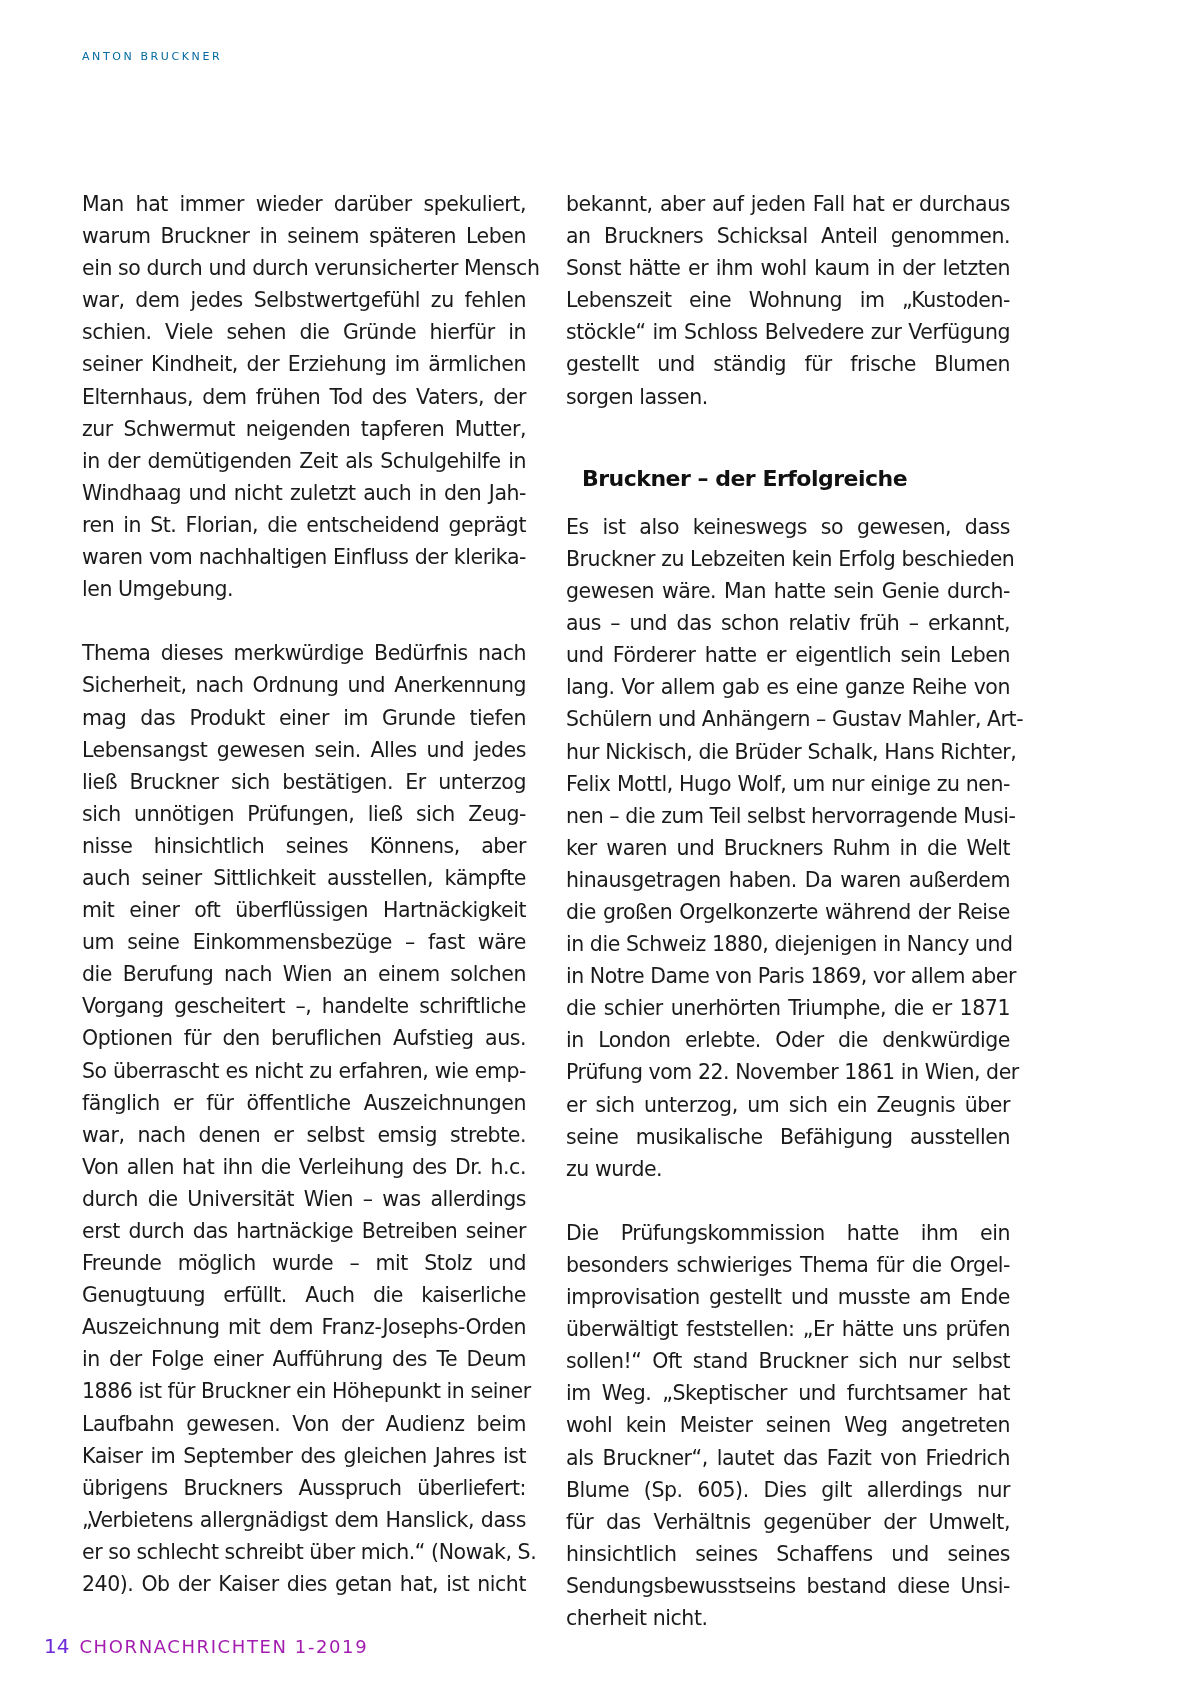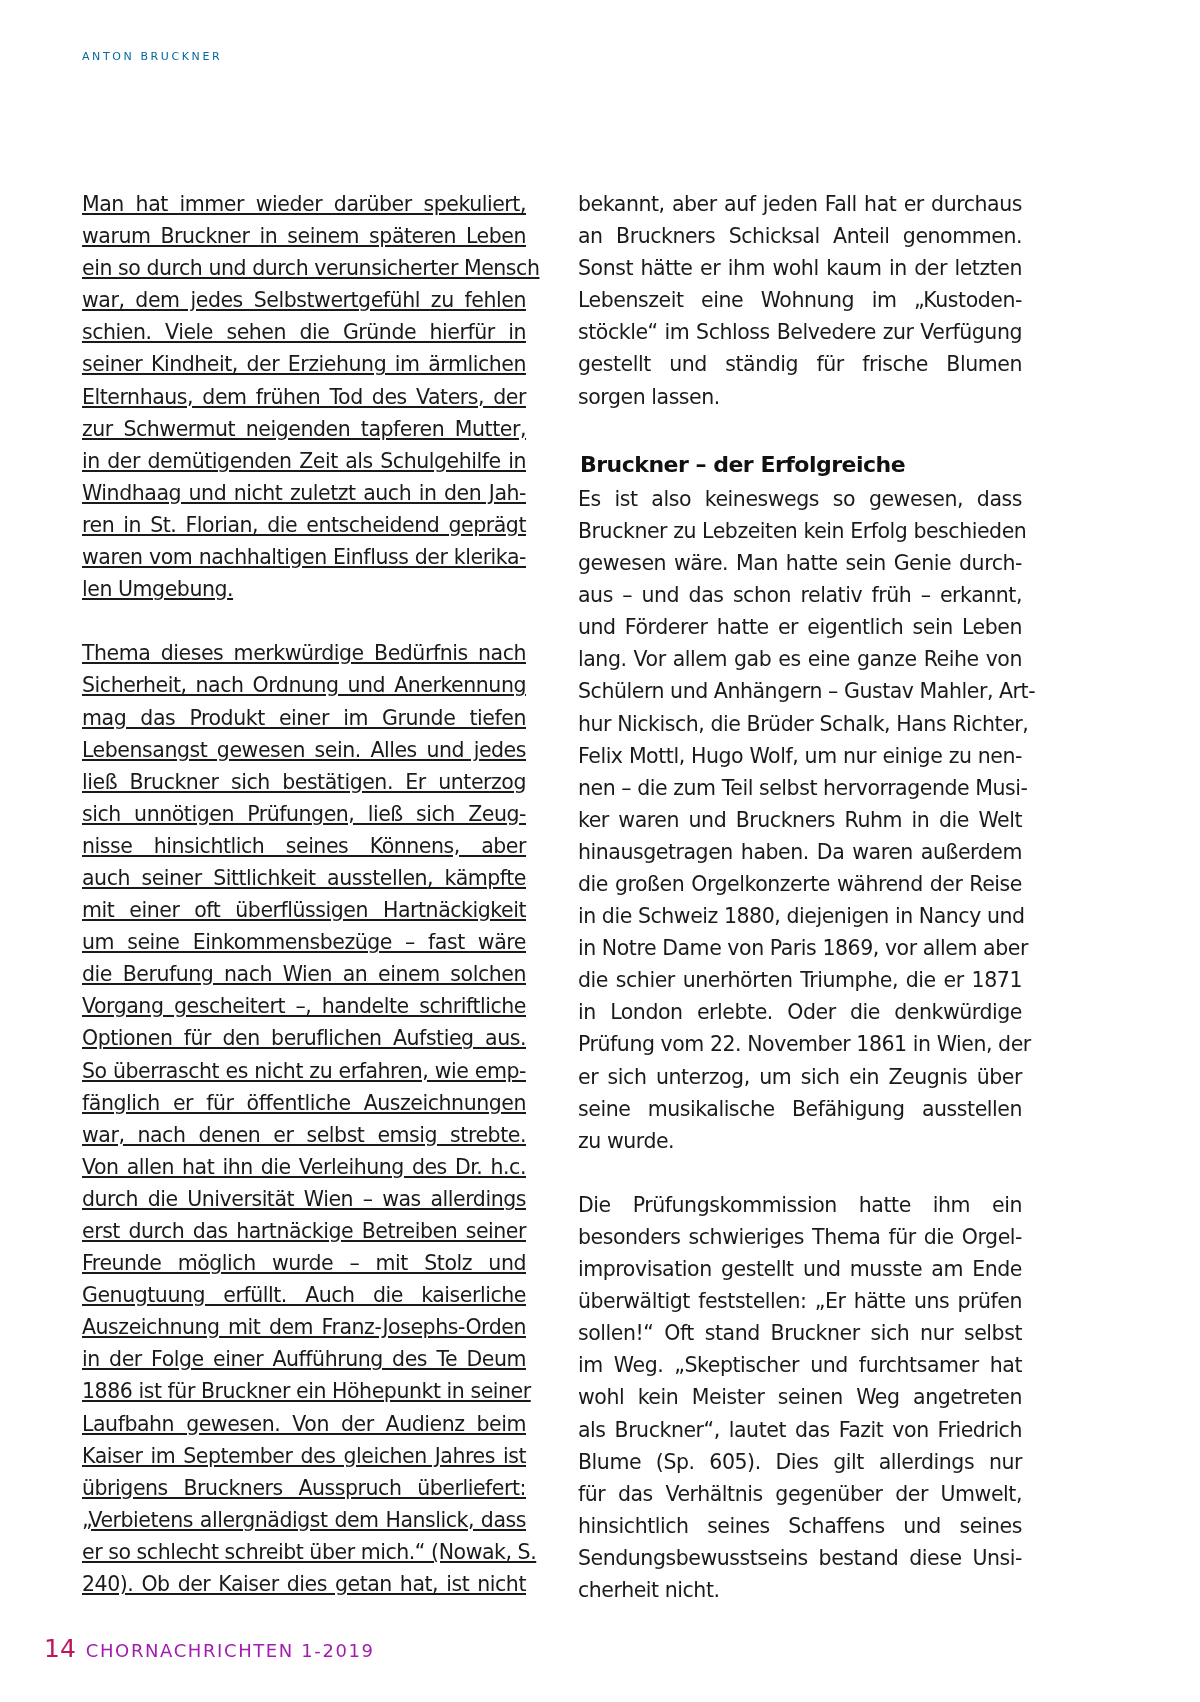--- a/index.html
+++ b/index.html
@@ -10,38 +10,38 @@
   }
   .running-head {
     position: absolute; left: 82px; top: 50px;
     font-size: 11px; letter-spacing: 2.6px; color: #0369a1;
   }
   .column {
     position: absolute; top: 188px; width: 444px;
     font-size: 20.5px; line-height: 32.1px;
     letter-spacing: -0.45px;
   }
-  .col-left { left: 82px; text-decoration: underline; }
-  .col-right { left: 578px; }
+  .col-left { left: 82px; }
+  .col-right { left: 566px; }
   .line {
     display: block; white-space: nowrap; text-align: justify; text-align-last: justify;
     height: 32.1px; overflow: visible;
   }
   .line.last { text-align-last: left; }
   .gap { display: block; height: 32.1px; }
   .subhead {
     display: block; font-weight: bold; font-size: 22px;
     height: 32.1px; line-height: 32.1px; letter-spacing: -0.5px; color: #111111;
     padding-top: 2px;
   }
   .footer {
     position: absolute; left: 44px; top: 1634px;
     display: flex; align-items: baseline; gap: 10px;
   }
-  .page-number { font-size: 25px; color: #be185d; text-align: right; }
+  .page-number { font-size: 20px; color: #6d28d9; text-align: right; }
   .publication { font-size: 18px; letter-spacing: 1.6px; color: #a21caf; }
 </style>
 </head>
 <body>
 
 <div class="running-head">ANTON BRUCKNER</div>
 
 <div class="column col-left">
   <div>
     <span class="line">Man hat immer wieder darüber spekuliert,</span>
@@ -97,21 +97,21 @@
   <div>
     <span class="line">bekannt, aber auf jeden Fall hat er durchaus</span>
     <span class="line">an Bruckners Schicksal Anteil genommen.</span>
     <span class="line">Sonst hätte er ihm wohl kaum in der letzten</span>
     <span class="line">Lebenszeit eine Wohnung im „Kustoden-</span>
     <span class="line">stöckle“ im Schloss Belvedere zur Verfügung</span>
     <span class="line">gestellt und ständig für frische Blumen</span>
     <span class="line last">sorgen lassen.</span>
   </div>
   <span class="gap"></span>
-  <h2 class="subhead" style="margin:2px">Bruckner – der Erfolgreiche</h2>
+  <h2 class="subhead" style="margin:16px">Bruckner – der Erfolgreiche</h2>
   <div>
     <span class="line">Es ist also keineswegs so gewesen, dass</span>
     <span class="line">Bruckner zu Lebzeiten kein Erfolg beschieden</span>
     <span class="line">gewesen wäre. Man hatte sein Genie durch-</span>
     <span class="line">aus – und das schon relativ früh – erkannt,</span>
     <span class="line">und Förderer hatte er eigentlich sein Leben</span>
     <span class="line">lang. Vor allem gab es eine ganze Reihe von</span>
     <span class="line">Schülern und Anhängern – Gustav Mahler, Art-</span>
     <span class="line">hur Nickisch, die Brüder Schalk, Hans Richter,</span>
     <span class="line">Felix Mottl, Hugo Wolf, um nur einige zu nen-</span>

